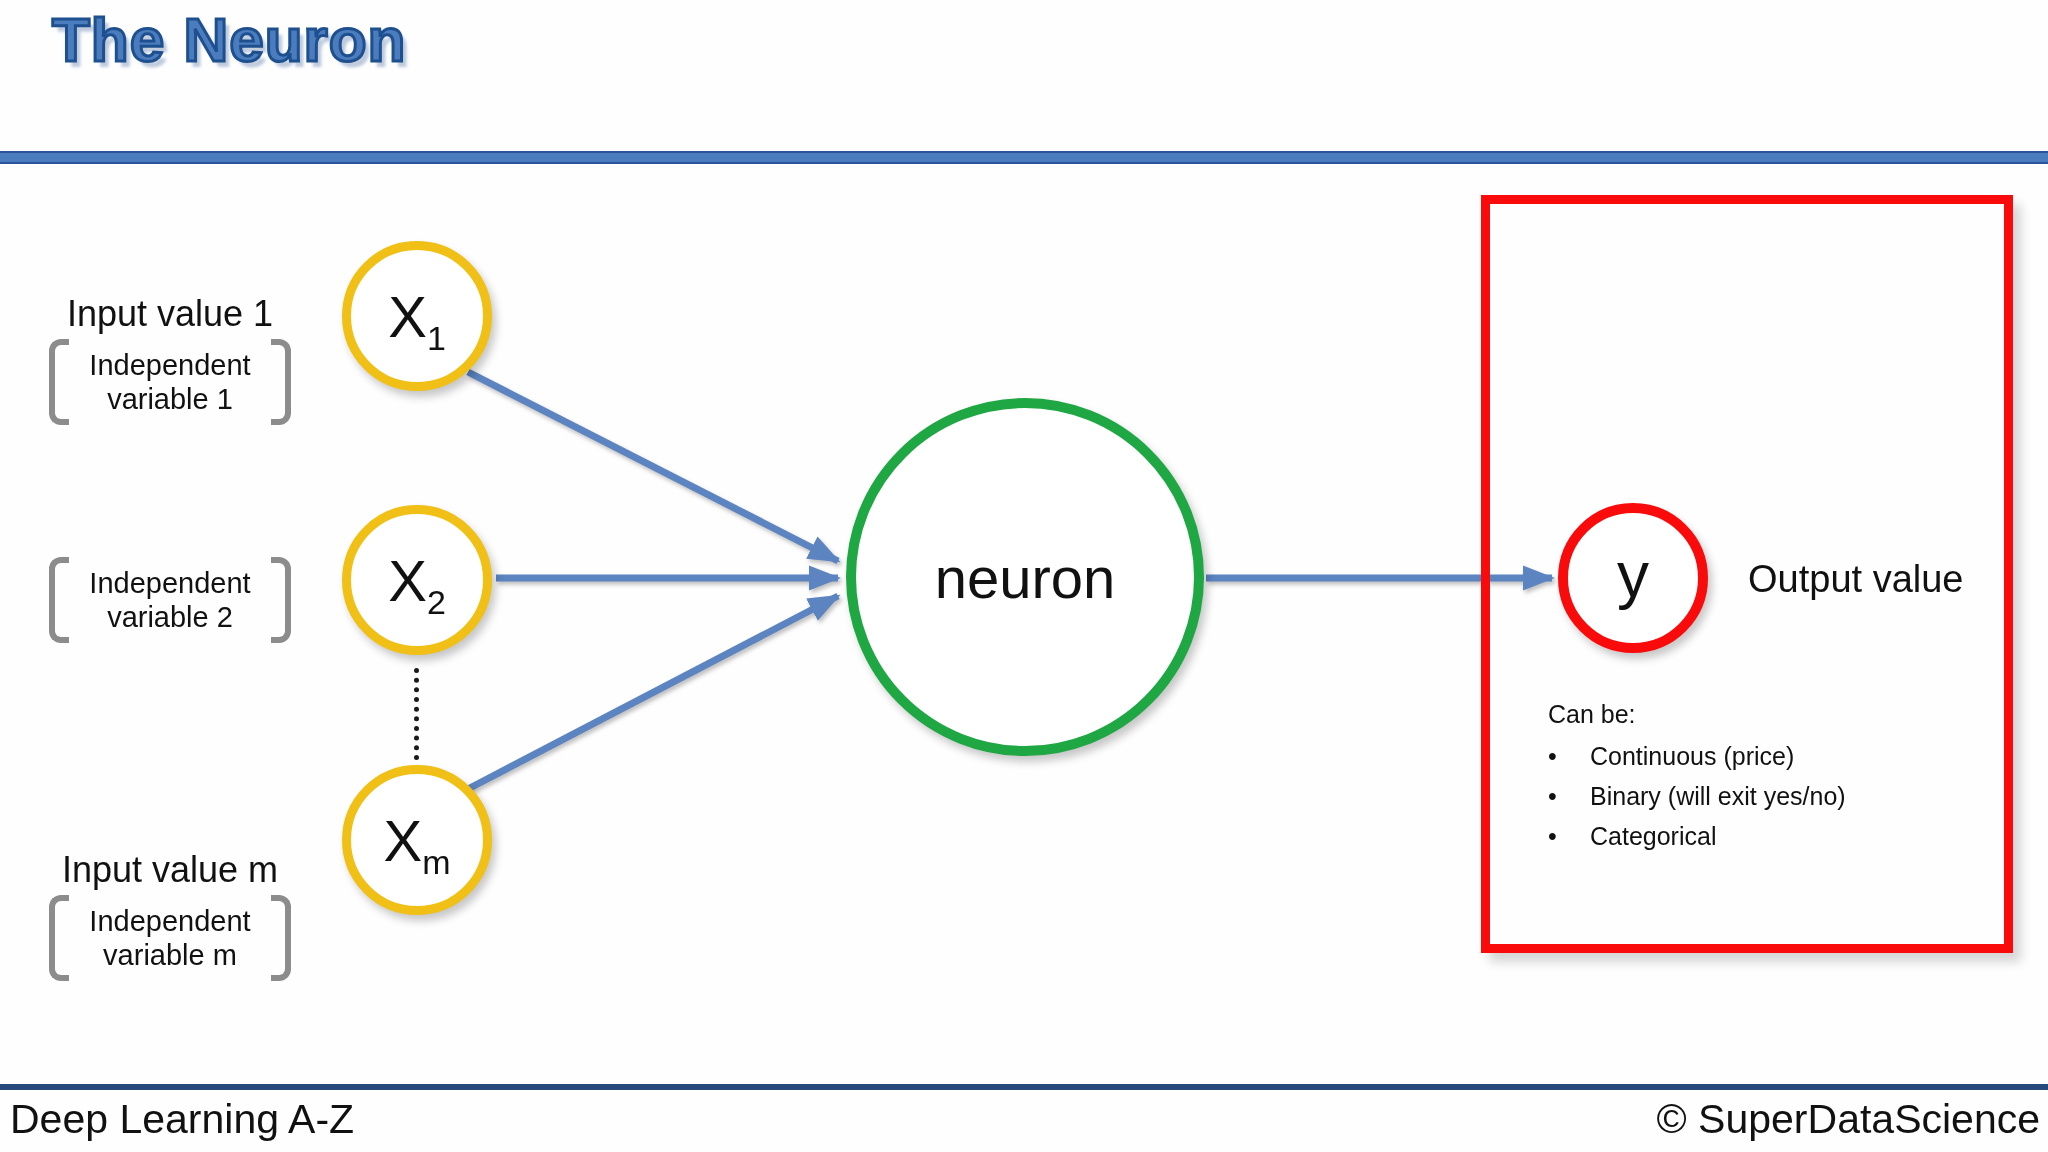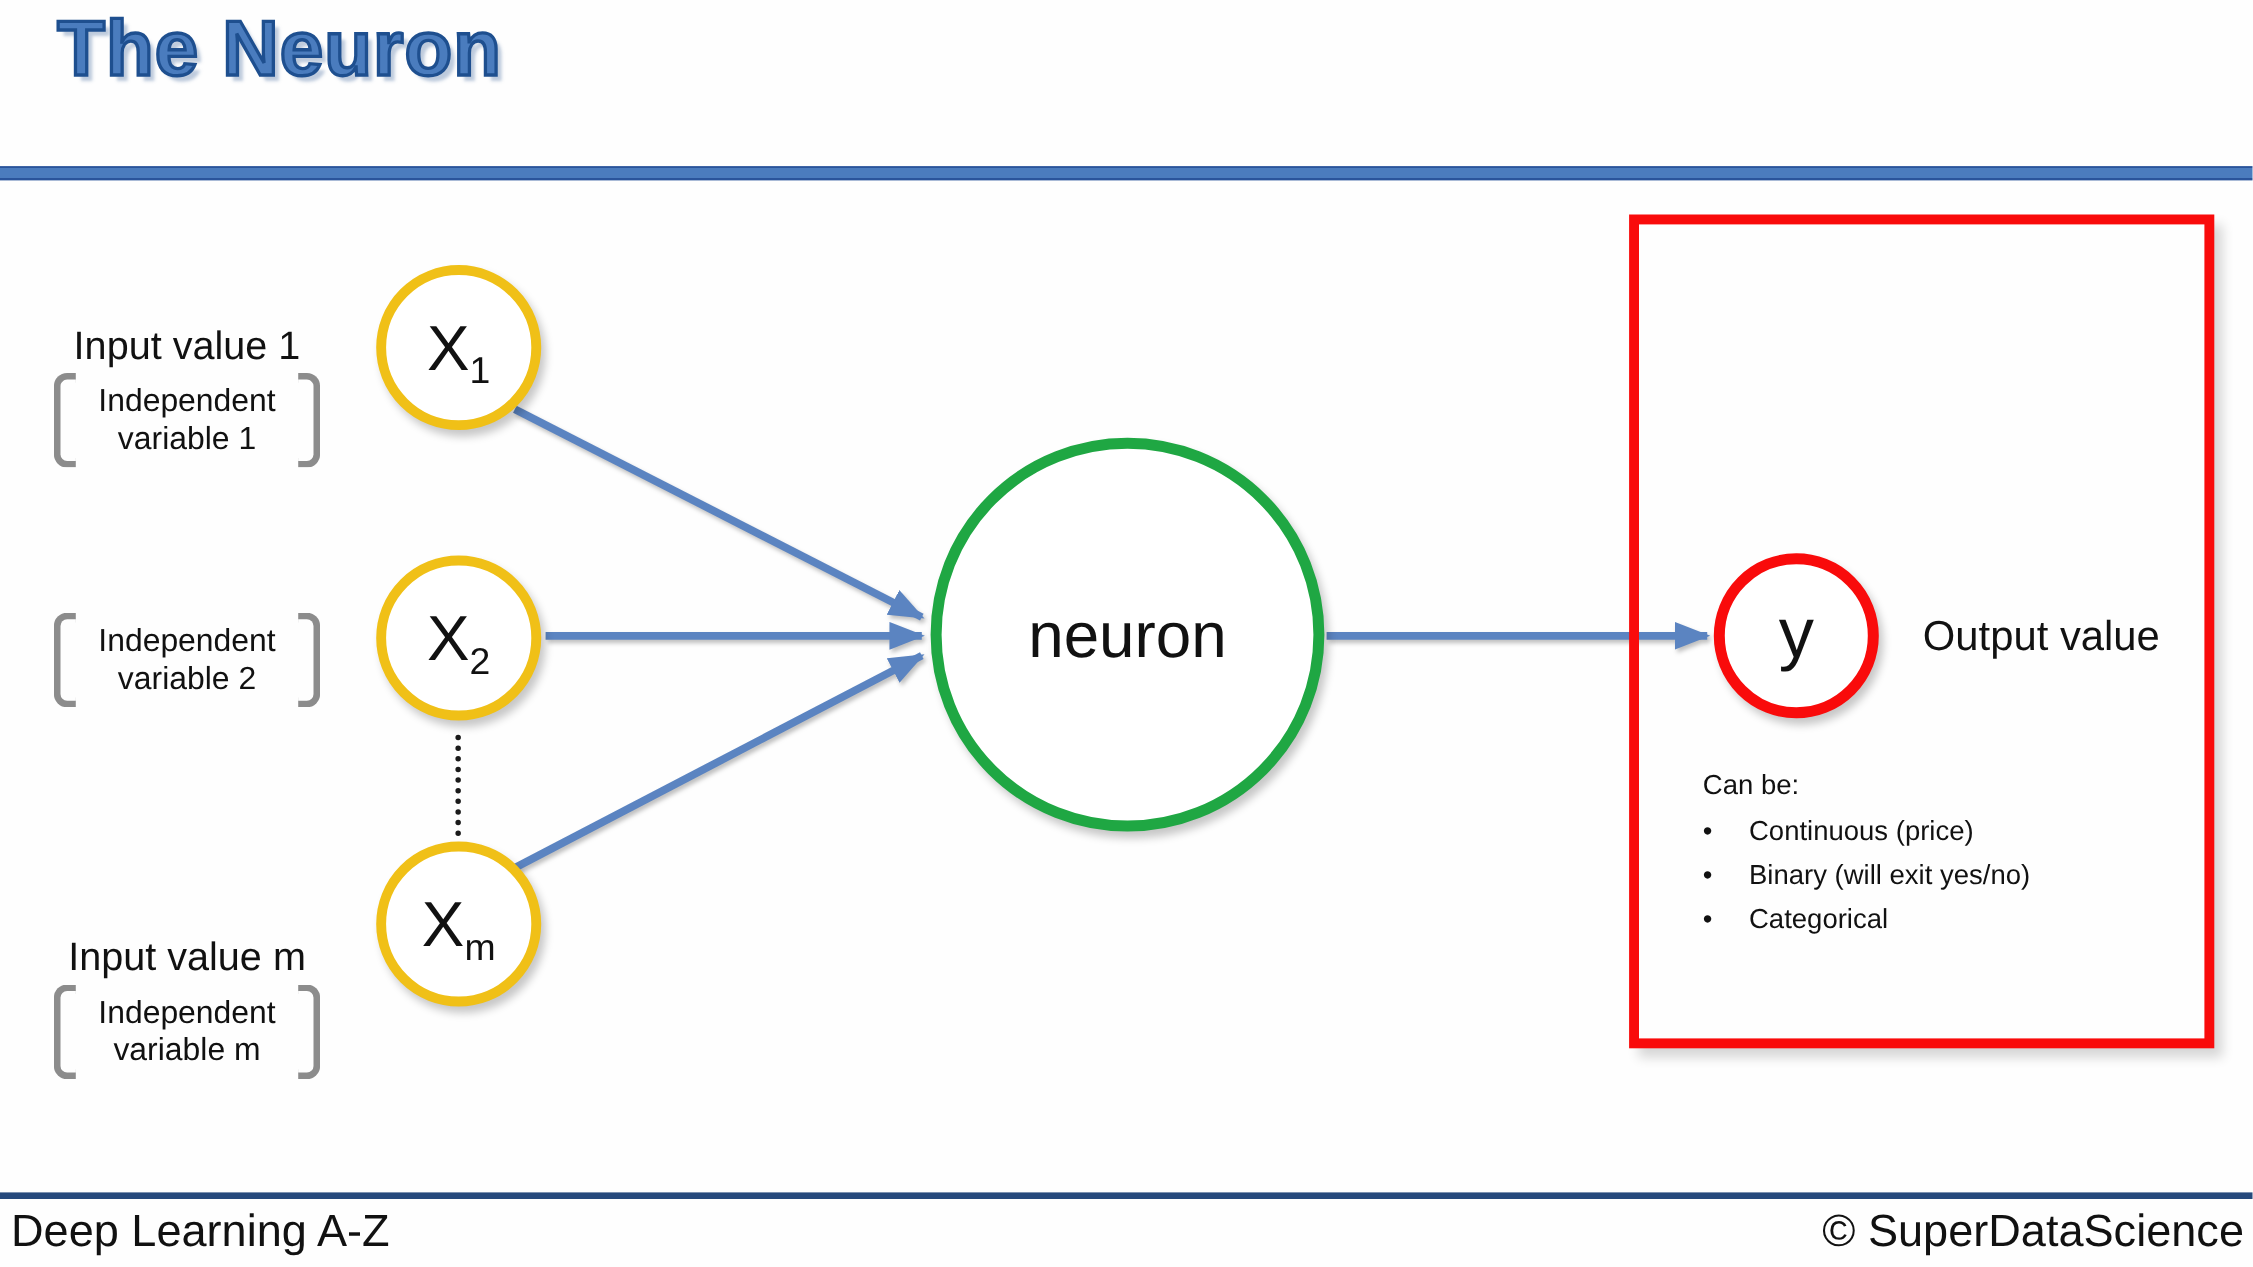--- a/index.html
+++ b/index.html
@@ -8,21 +8,21 @@
     width:2048px;height:1152px;
     background:#fefefe;
     overflow:hidden;
     font-family:"Liberation Sans", sans-serif;
     color:var(--ink);
   }
 
   
   .title{
     position:absolute;left:52px;top:4px;margin:0;
-    font-size:71px;font-weight:bold;letter-spacing:1px;
+    font-size:62px;font-weight:bold;letter-spacing:1px;
     color:var(--title-fill);
     -webkit-text-stroke:3px var(--title-stroke);
     text-shadow:5px 6px 3px rgba(110,140,180,0.45);
   }
   .title-rule{
     position:absolute;left:0;top:151px;width:2048px;height:13px;
     background:linear-gradient(to bottom,
       var(--rule-edge) 0 2px,
       var(--rule-fill) 2px 11px,
       var(--rule-edge) 11px 13px);

